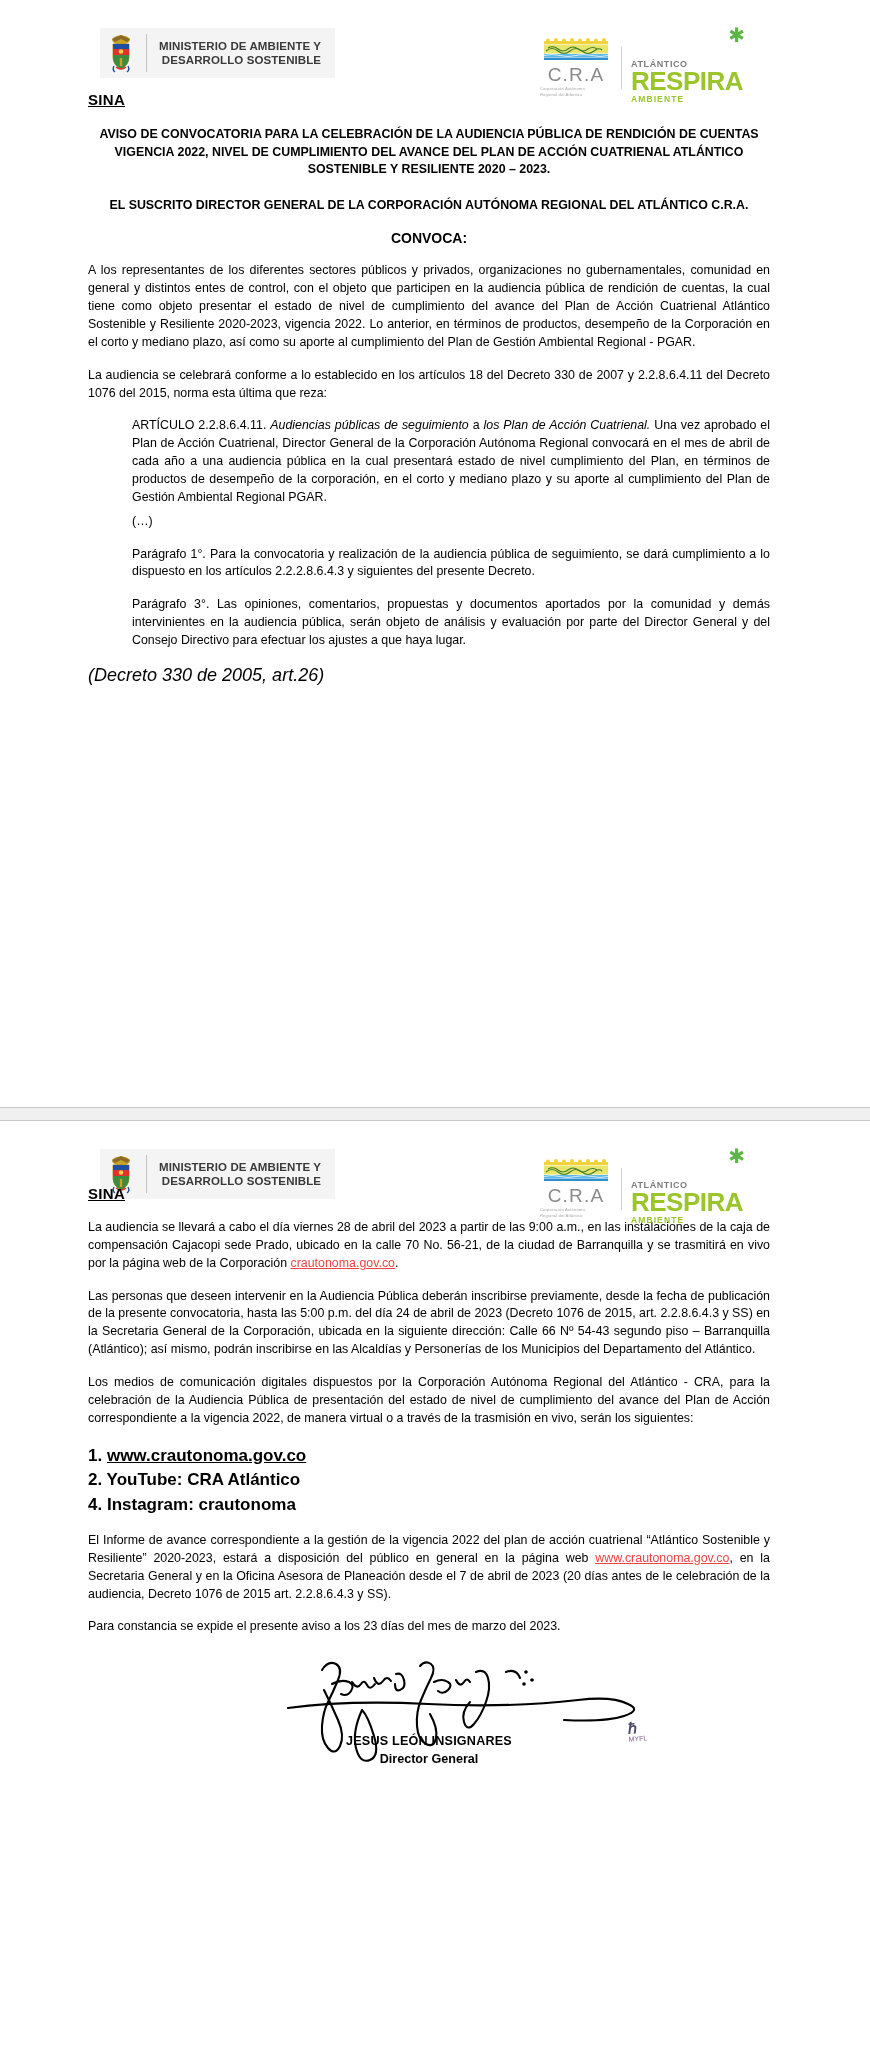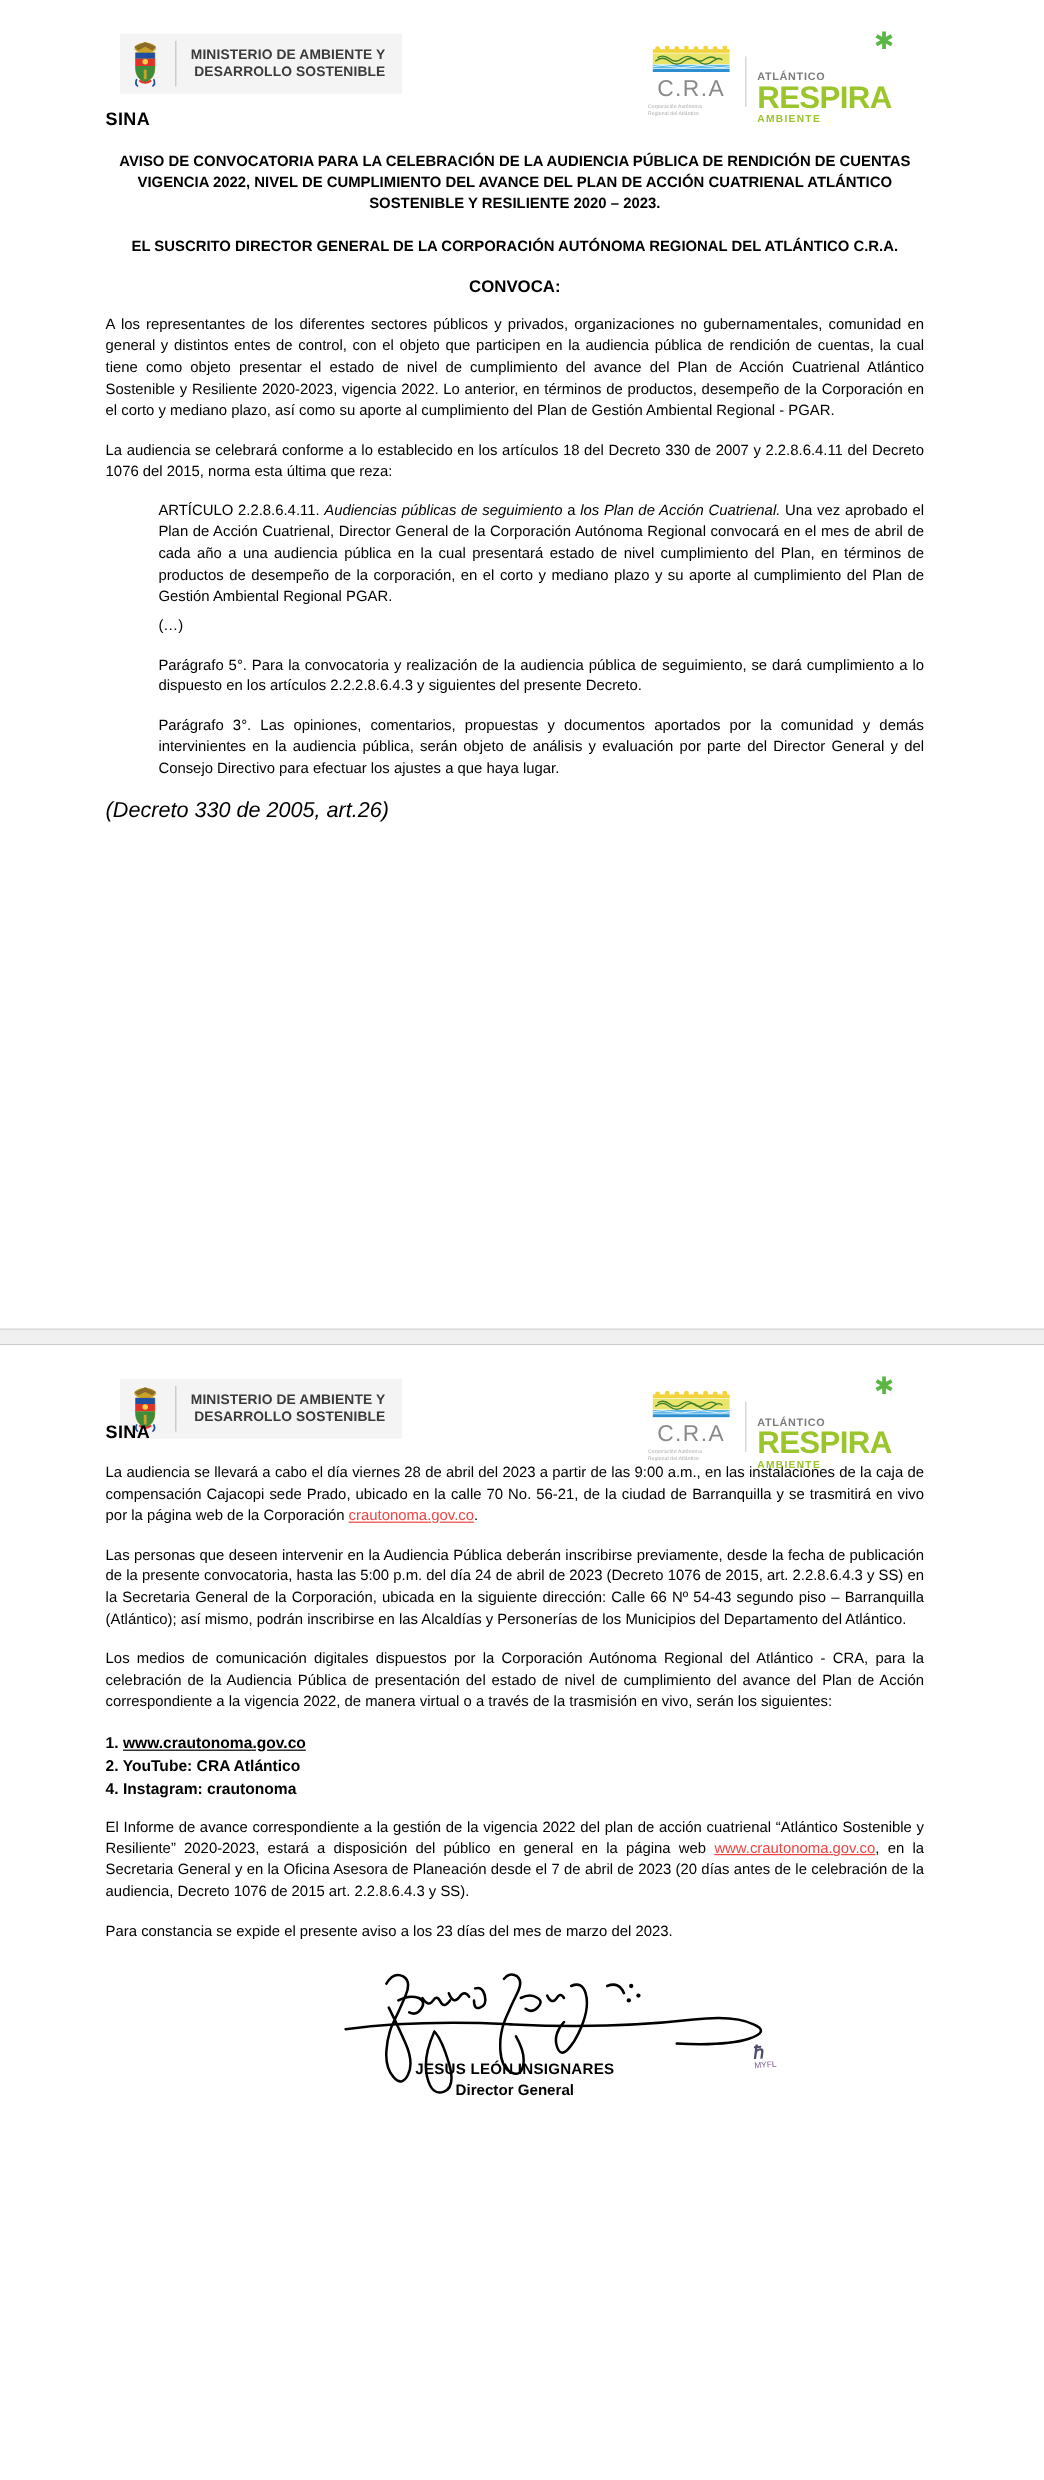--- a/index.html
+++ b/index.html
@@ -159,20 +159,21 @@
     line-height: 1;
   }
 
   .sina {
     position: absolute;
     left: 88px;
     font-size: 15px;
     font-weight: bold;
     color: #000;
     letter-spacing: 0.3px;
+    text-decoration: underline;
   }
 
   .page-1 .sina { top: 91px; }
   .page-2 .sina { top: 64px; }
 
   
   .content {
     padding: 0 100px 0 88px;
   }
 
@@ -229,21 +230,21 @@
 
   a.link, .link {
     color: #ef4444;
     text-decoration: underline;
   }
 
   ol.channels {
     list-style: none;
     margin: 16px 0 14px 0;
     padding: 0;
-    font-size: 13px;
+    font-size: 17px;
     font-weight: bold;
     line-height: 1.46;
   }
 
   ol.channels li { margin: 0; }
 
   .ch-num { font-weight: bold; }
 
   .black-link {
     color: #000;
@@ -371,21 +372,21 @@
       <div class="title">AVISO DE CONVOCATORIA PARA LA CELEBRACIÓN DE LA AUDIENCIA PÚBLICA DE RENDICIÓN DE CUENTAS VIGENCIA 2022, NIVEL DE CUMPLIMIENTO DEL AVANCE DEL PLAN DE ACCIÓN CUATRIENAL ATLÁNTICO SOSTENIBLE Y RESILIENTE 2020 – 2023.</div>
       <div class="subtitle">EL SUSCRITO DIRECTOR GENERAL DE LA CORPORACIÓN AUTÓNOMA REGIONAL DEL ATLÁNTICO C.R.A.</div>
       <div class="convoca">CONVOCA:</div>
 
       <p class="body">A los representantes de los diferentes sectores públicos y privados, organizaciones no gubernamentales, comunidad en general y distintos entes de control, con el objeto que participen en la audiencia pública de rendición de cuentas, la cual tiene como objeto presentar el estado de nivel de cumplimiento del avance del Plan de Acción Cuatrienal Atlántico Sostenible y Resiliente 2020-2023, vigencia 2022. Lo anterior, en términos de productos, desempeño de la Corporación en el corto y mediano plazo, así como su aporte al cumplimiento del Plan de Gestión Ambiental Regional -  PGAR.</p>
       <p class="body">La audiencia se celebrará conforme a lo establecido en los artículos 18 del Decreto 330 de 2007 y 2.2.8.6.4.11 del Decreto 1076 del 2015, norma esta última que reza:</p>
 
       <p class="indent indent-tight"><span>ARTÍCULO 2.2.8.6.4.11. </span><span class="ital">Audiencias públicas de seguimiento</span><span> a </span><span class="ital">los Plan de Acción Cuatrienal.</span><span> Una vez aprobado el Plan de Acción Cuatrienal, Director General de la Corporación Autónoma Regional convocará en el mes de abril de cada año a una audiencia pública en la cual presentará estado de nivel cumplimiento del Plan, en términos de productos de desempeño de la corporación, en el corto y mediano plazo y su aporte al cumplimiento del Plan de Gestión Ambiental Regional PGAR.</span></p>
 
       <p class="indent">(…)</p>
-      <p class="indent">Parágrafo 5°. Para la convocatoria y realización de la audiencia pública de seguimiento, se dará cumplimiento a lo dispuesto en los artículos 2.2.2.8.6.4.3 y siguientes del presente Decreto.</p>
+      <p class="indent">Parágrafo 1°. Para la convocatoria y realización de la audiencia pública de seguimiento, se dará cumplimiento a lo dispuesto en los artículos 2.2.2.8.6.4.3 y siguientes del presente Decreto.</p>
       <p class="indent">Parágrafo 3°. Las opiniones, comentarios, propuestas y documentos aportados por la comunidad y demás intervinientes en la audiencia pública, serán objeto de análisis y evaluación por parte del Director General y del Consejo Directivo para efectuar los ajustes a que haya lugar.</p>
 
       <div class="cite">(Decreto 330 de 2005, art.26)</div>
     </div>
   </div>
 
   <div class="page-gap"></div>
 
   <div class="page page-2">
 

